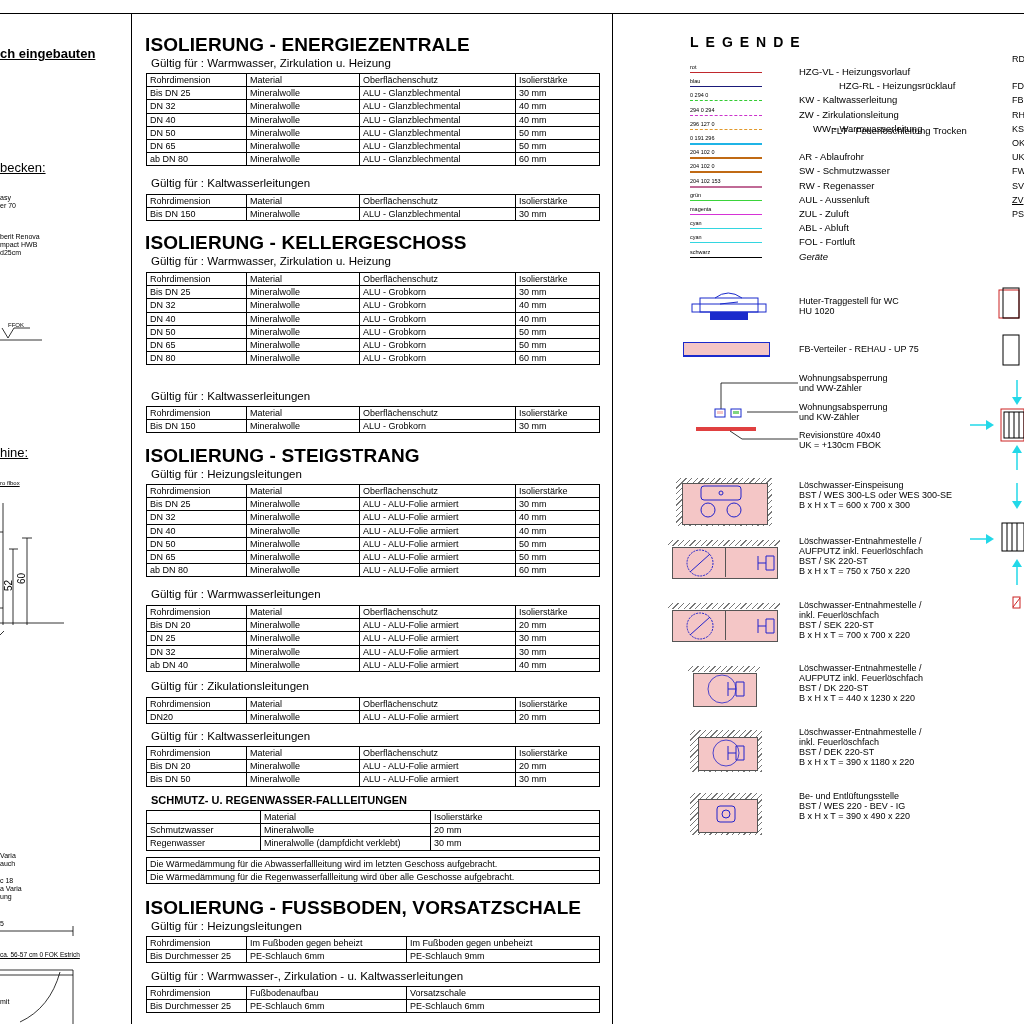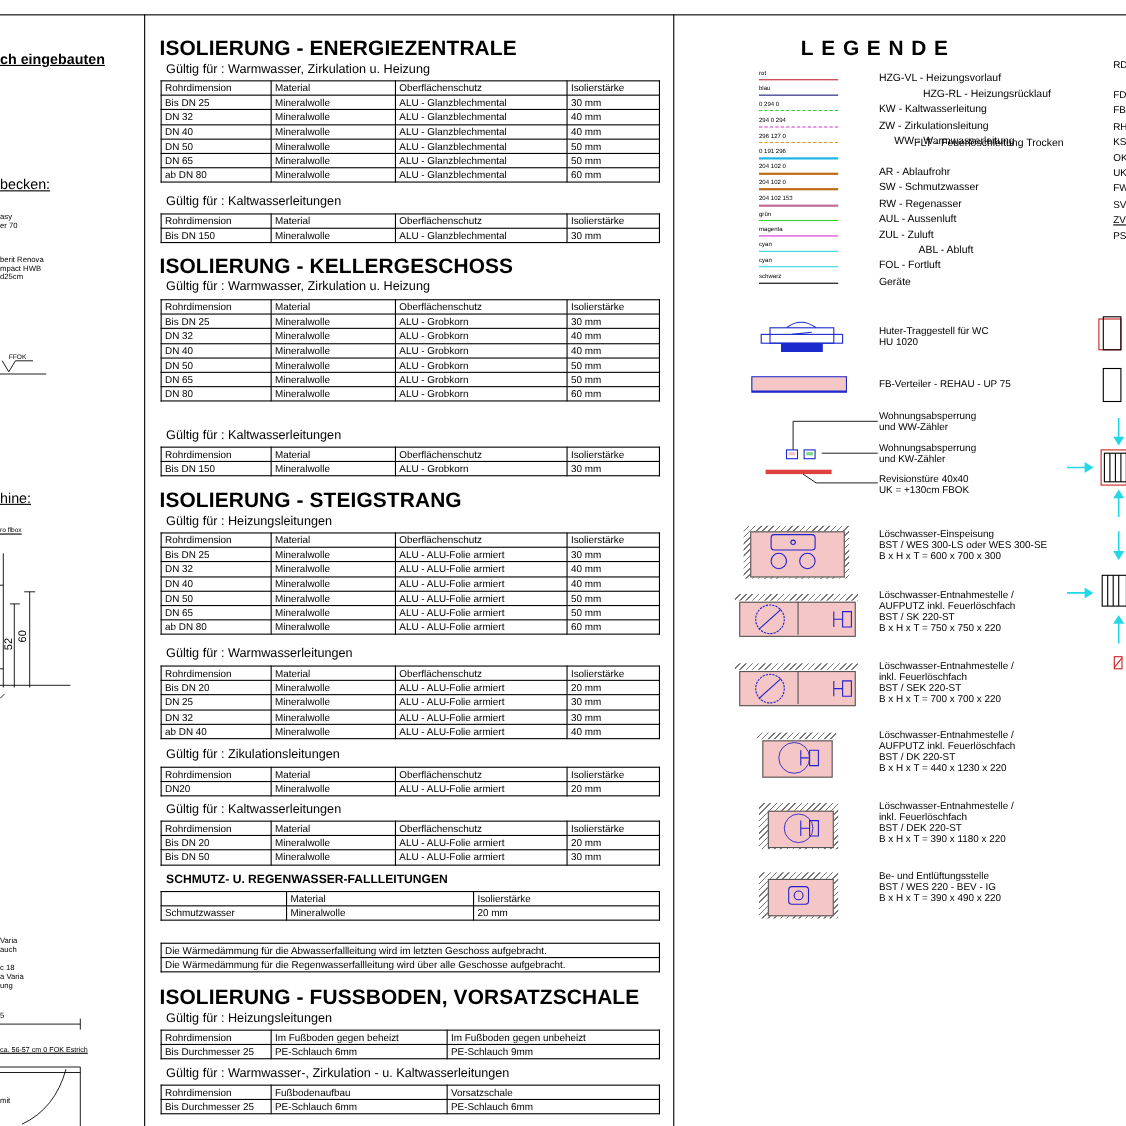--- a/index.html
+++ b/index.html
@@ -13,21 +13,21 @@
   
   .sec-title { font-size:19px; font-weight:bold; letter-spacing:0.1px; white-space:nowrap; left:145px;text-align:center; }
   .sub-title { font-size:11.5px; white-space:nowrap; left:151px; }
   table.iso { position:absolute; left:146px; width:453px; border-collapse:collapse; font-size:9px; table-layout:fixed; }
   table.iso td { border:1px solid #000; height:12.2px; padding:0 0 0 3px; line-height:12px; white-space:nowrap; overflow:hidden; }
   .c4 col:nth-child(1){width:100px} .c4 col:nth-child(2){width:113px} .c4 col:nth-child(3){width:156px} .c4 col:nth-child(4){width:84px}
   .c3a col:nth-child(1){width:114px} .c3a col:nth-child(2){width:170px} .c3a col:nth-child(3){width:169px}
   .c3b col:nth-child(1){width:100px} .c3b col:nth-child(2){width:160px} .c3b col:nth-child(3){width:193px}
   .c1 col{width:453px}
   
-  .leg-title { left:690px; top:34px; font-size:19px; font-weight:bold; letter-spacing:7px;margin-left:38px; }
+  .leg-title { left:690px; top:34px; font-size:14px; font-weight:bold; letter-spacing:7px; }
   .leg-code { left:690px; font-size:5.5px; line-height:6px; white-space:nowrap; }
   .leg-line { left:690px; width:72px; height:0; }
   .leg-label { left:799px; font-size:9.5px; white-space:nowrap; }
   .sym-label { left:799px; font-size:9px; line-height:10px; white-space:pre; }
   .right-col { left:1012px; font-size:9px; white-space:nowrap; }
   .pink { background:#f4c6c6; }
   .hatch { background: repeating-linear-gradient(135deg, #fff 0 3px, #777 3px 4px); }
 </style>
 </head>
 <body>
@@ -398,20 +398,25 @@
       <tr>
         <td></td>
         <td>Material</td>
         <td>Isolierstärke</td>
       </tr>
       <tr>
         <td>Schmutzwasser</td>
         <td>Mineralwolle</td>
         <td>20 mm</td>
       </tr>
+      <tr>
+        <td>Regenwasser</td>
+        <td>Mineralwolle (dampfdicht verklebt)</td>
+        <td>30 mm</td>
+      </tr>
     </tbody>
   </table>
 <table class="iso c1" style="top:857px">
     <colgroup>
       <col>
     </colgroup>
     <tbody>
       <tr>
         <td>Die Wärmedämmung für die Abwasserfallleitung wird im letzten Geschoss aufgebracht.</td>
       </tr>
@@ -493,27 +498,27 @@
     <div class="abs leg-line" style="top: 185.6px; border-top: 2px solid rgb(192, 106, 150);"></div>
     <div class="abs leg-label" style="top: 179.6px;">RW - Regenasser</div>
     <div class="abs leg-code" style="top: 191.8px;">grün</div>
     <div class="abs leg-line" style="top: 199.8px; border-top: 1px solid rgb(58, 212, 58);"></div>
     <div class="abs leg-label" style="top: 193.8px;">AUL -  Aussenluft</div>
     <div class="abs leg-code" style="top: 206px;">magenta</div>
     <div class="abs leg-line" style="top: 214px; border-top: 1px solid rgb(214, 51, 214);"></div>
     <div class="abs leg-label" style="top: 208px;">ZUL - Zuluft</div>
     <div class="abs leg-code" style="top: 220.2px;">cyan</div>
     <div class="abs leg-line" style="top: 228.2px; border-top: 1px solid rgb(51, 214, 224);"></div>
-    <div class="abs leg-label" style="top: 222.2px; margin-left: 36px;">ABL - Abluft</div>
+    <div class="abs leg-label" style="top: 222.2px;">ABL - Abluft</div>
     <div class="abs leg-code" style="top: 234.4px;">cyan</div>
     <div class="abs leg-line" style="top: 242.4px; border-top: 1px solid rgb(51, 214, 224);"></div>
     <div class="abs leg-label" style="top: 236.4px;">FOL - Fortluft</div>
     <div class="abs leg-code" style="top: 248.6px;">schwarz</div>
     <div class="abs leg-line" style="top: 256.6px; border-top: 1px solid rgb(0, 0, 0);"></div>
-    <div class="abs leg-label" style="top: 250.6px;">Geräte</div>
+    <div class="abs leg-label" style="top: 250.6px; font-style: italic;">Geräte</div>
   </div>
 
 <svg class="abs" style="left:690px;top:290px" width="80" height="36">
   <path d="M25,8 Q38,-2 52,8" fill="none" stroke="#1a2acc" stroke-width="1"></path>
   <rect x="10" y="8" width="58" height="14" fill="none" stroke="#1a2acc"></rect>
   <rect x="2" y="14" width="74" height="8" fill="none" stroke="#1a2acc"></rect>
   <rect x="20" y="22" width="38" height="8" fill="#1a2acc"></rect>
   <line x1="30" y1="14" x2="48" y2="12" stroke="#1a2acc"></line>
 </svg>
 <div class="abs sym-label" style="top:296px">Huter-Traggestell für WC

